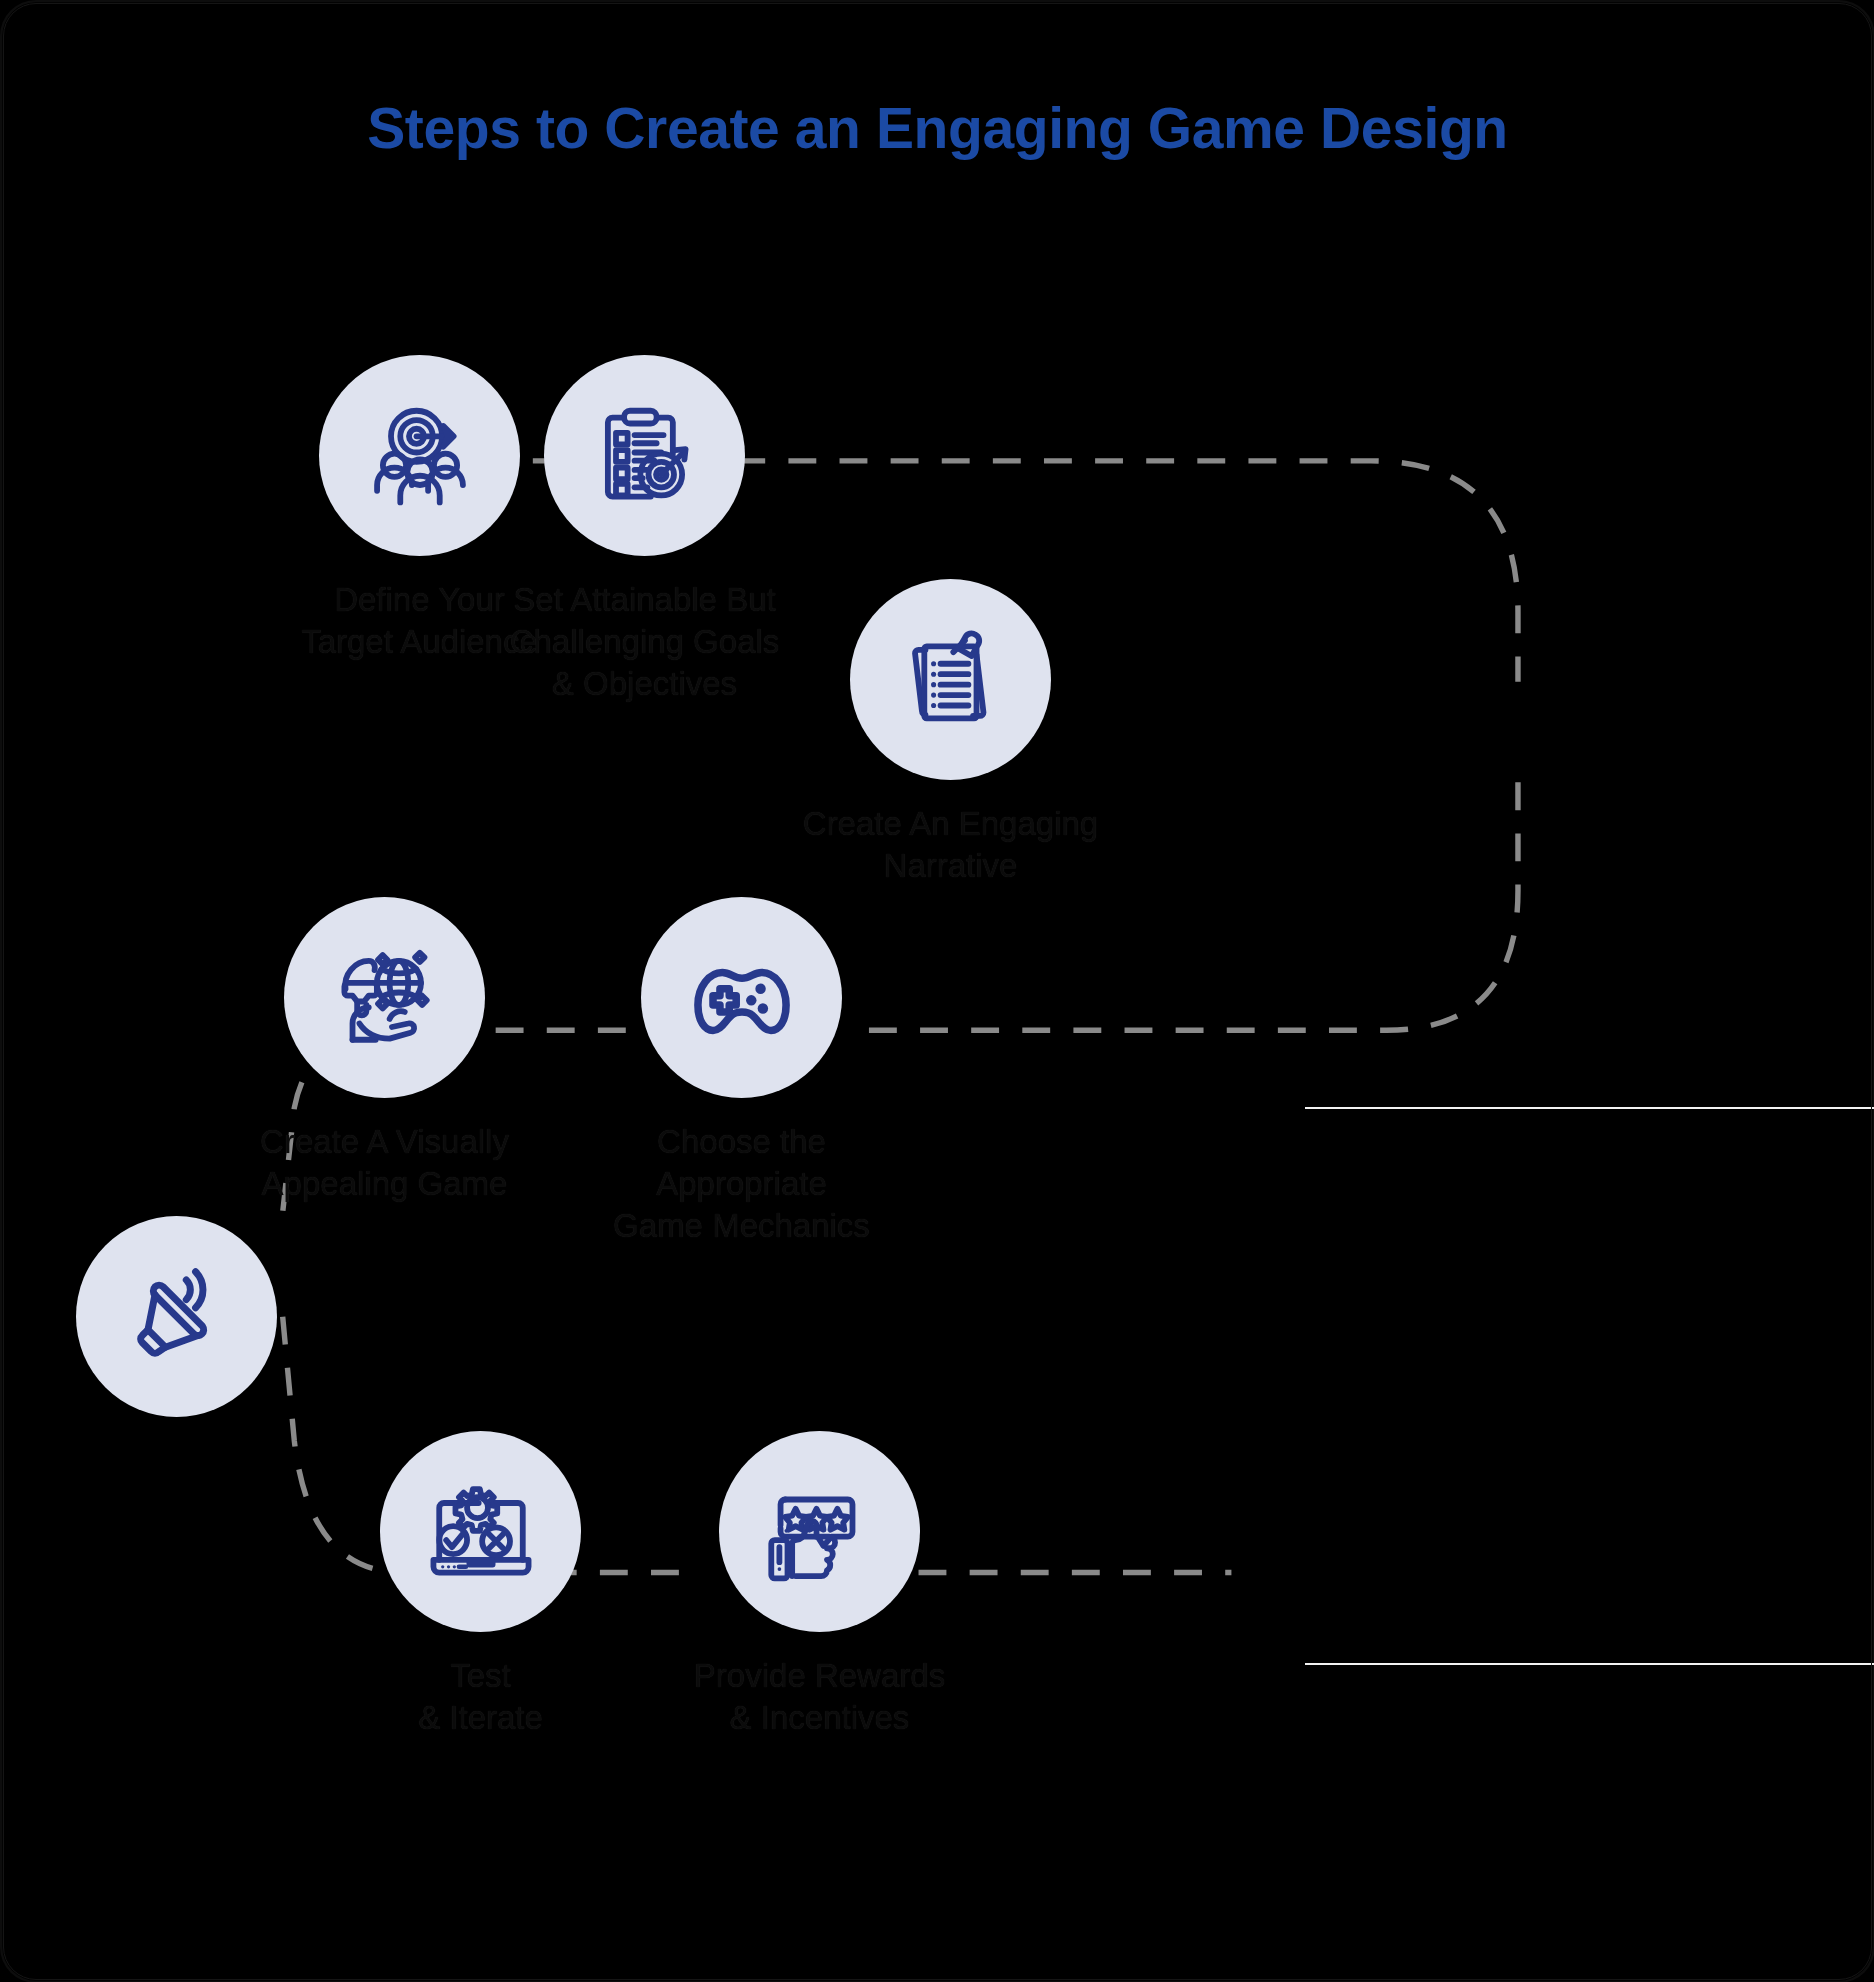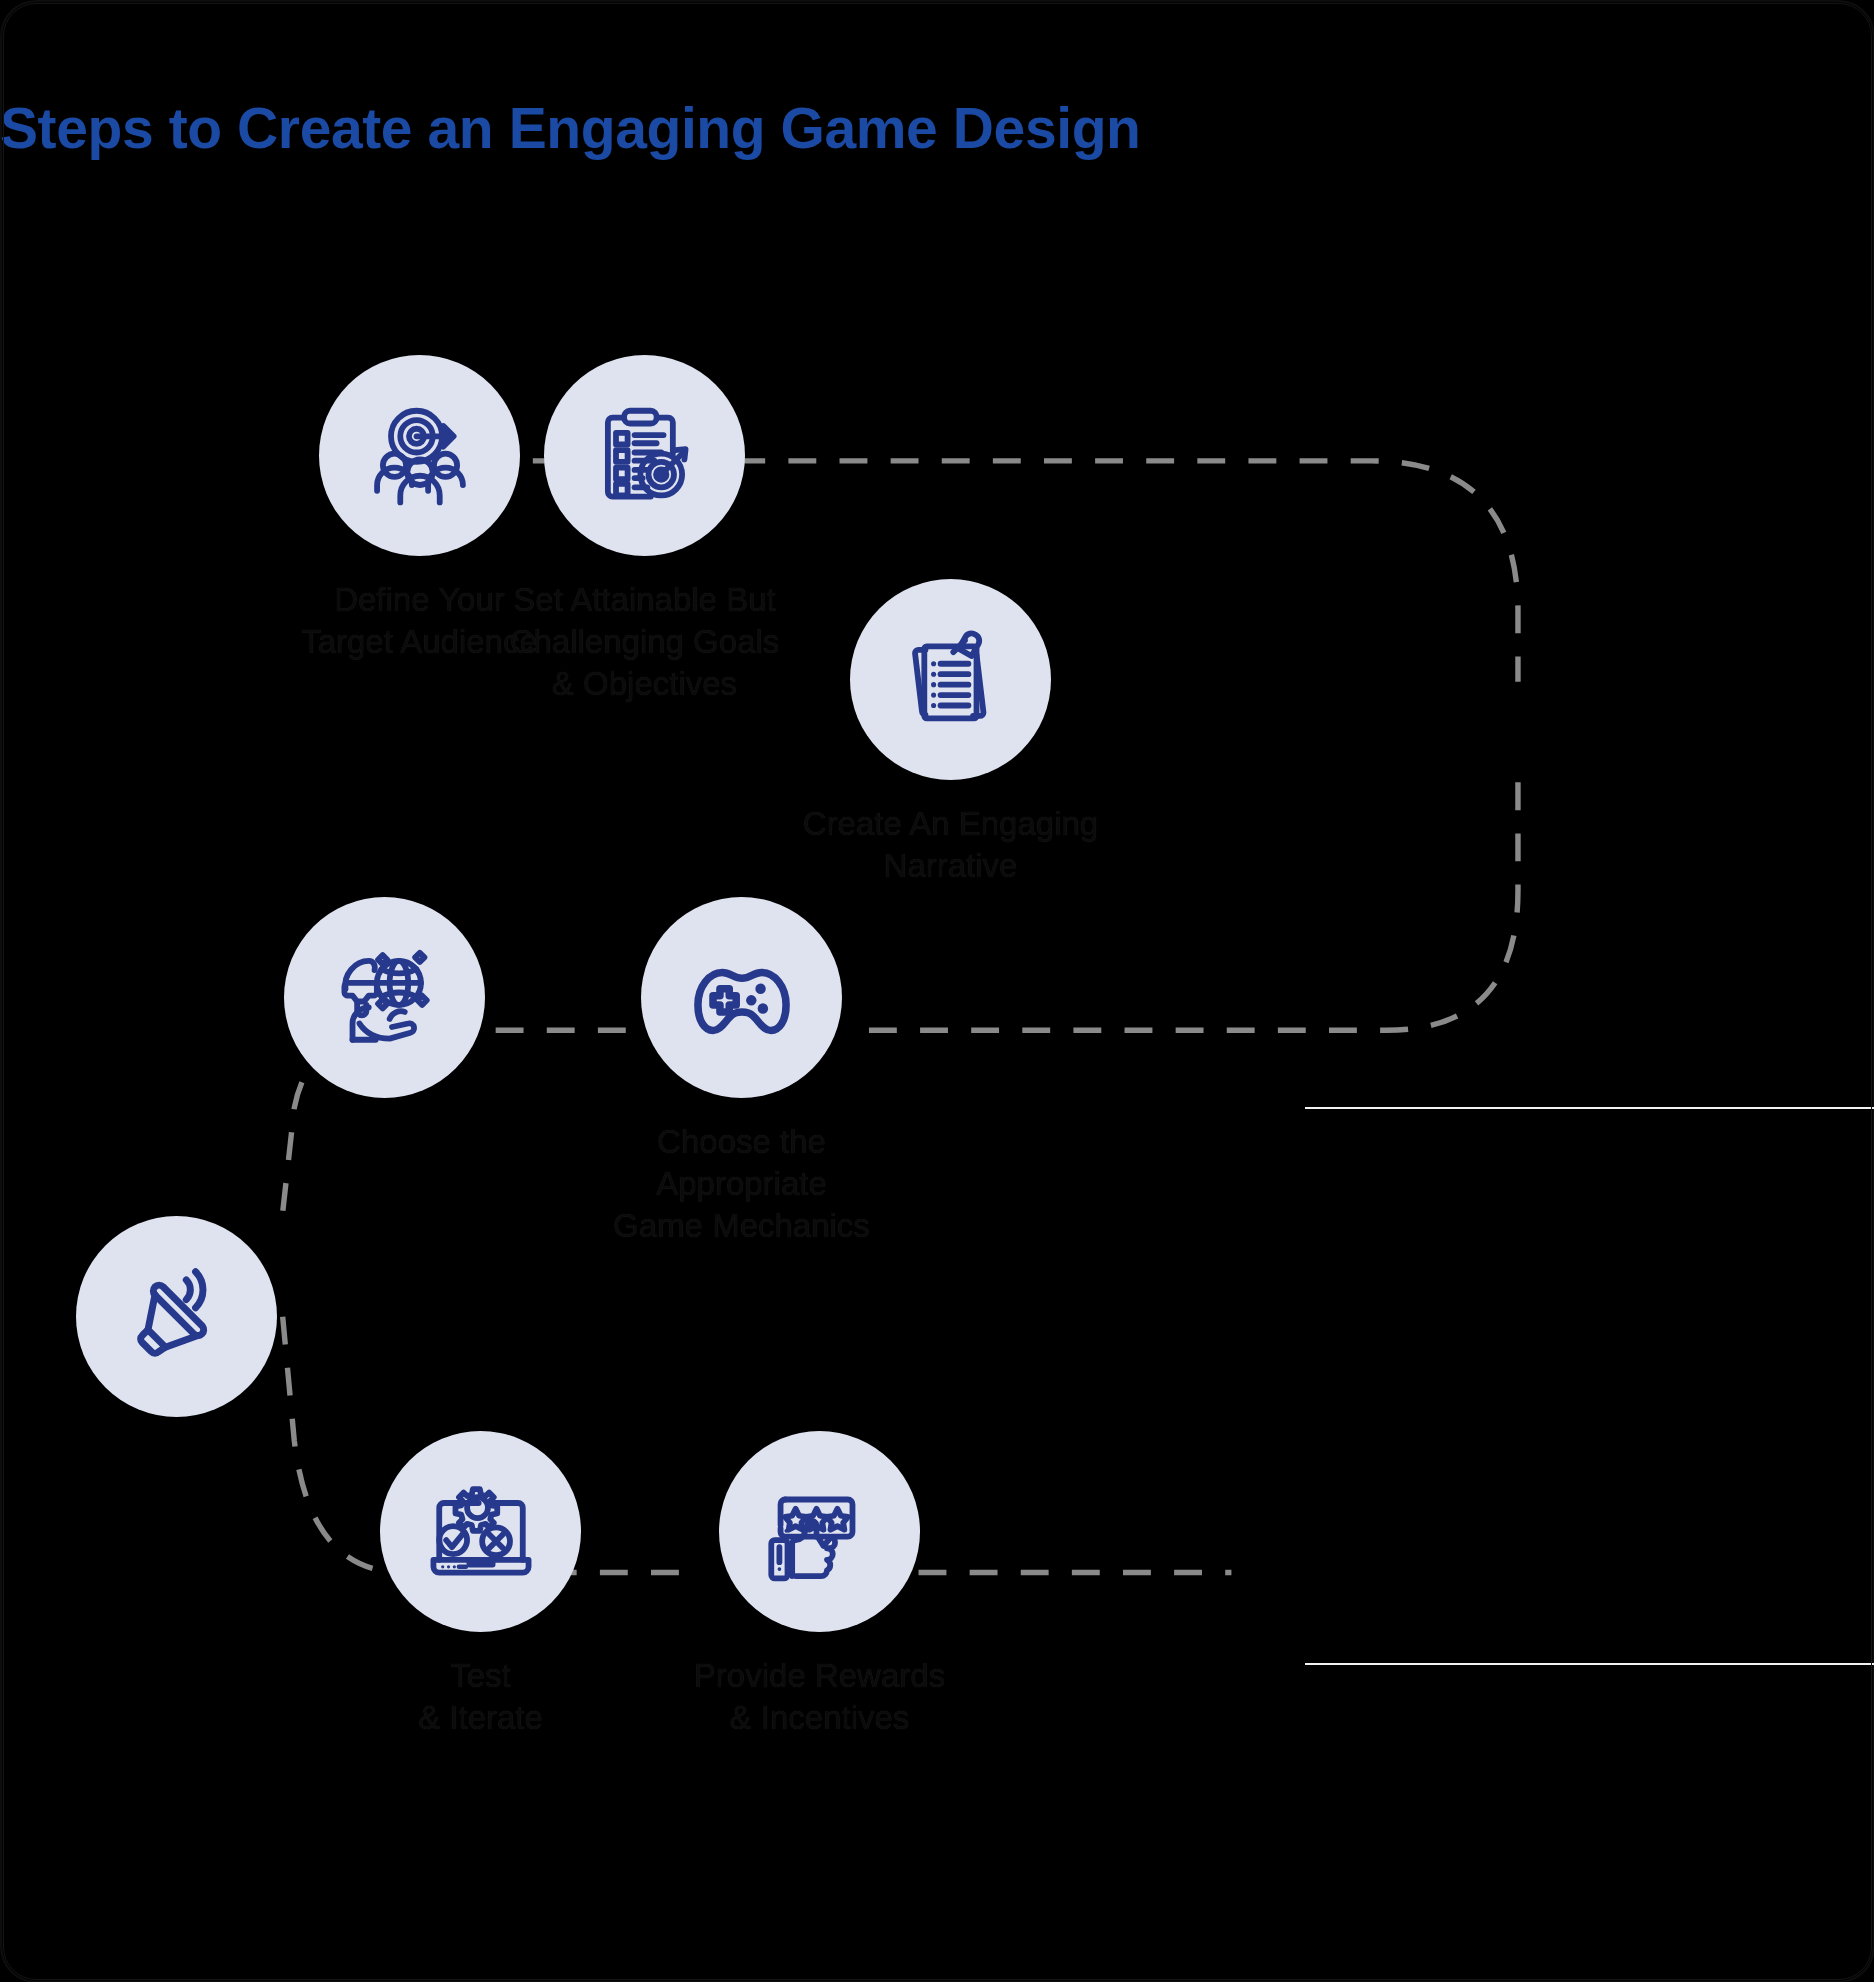--- a/index.html
+++ b/index.html
@@ -31,20 +31,21 @@
     pointer-events: none;
     z-index: 60;
   }
 
   
   #title {
     position: absolute;
     top: 99px;
     left: 0;
     width: 1875px;
+    text-align: center;
     font-size: 57px;
     font-weight: bold;
     color: #1b4aa4;
     letter-spacing: -0.4px;
     line-height: 1.05;
     z-index: 30;
   }
 
   
   #connectors {
@@ -248,20 +249,22 @@
           <path d="M 43 37 H 81"></path>
           <path d="M 47 25 c 9 5 21 5 30 0"></path>
           <path d="M 47 49 c 9 -5 21 -5 30 0"></path>
           <path d="M 44 17 l 4 -4 l 4 4 l -4 4 z"></path>
           <path d="M 76 15 l 4 -4 l 4 4 l -4 4 z"></path>
           <path d="M 44 55 l 4 -4 l 4 4 l -4 4 z"></path>
           <path d="M 78 52 l 4 -4 l 4 4 l -4 4 z"></path>
         </g>
       </svg>
     </div>
+    <div class="caption">Create A Visually
+Appealing Game</div>
   </div>
 
   <div class="step" style="left:-79px; top:1216px; width:511px;">
     <div class="bubble">
       <svg viewBox="0 0 100 100">
         <g class="ico" style="stroke-width:6;">
           <path d="M 31 24 a 5 5 0 0 1 7 0 L 72 58 a 5 5 0 0 1 -7 7 L 31 31 a 5 5 0 0 1 0 -7 z"></path>
           <path d="M 31 31 L 25 61 L 40 76 L 68 66"></path>
           <path d="M 25 61 l -5 5 a 4 4 0 0 0 0 6 l 8 8 a 4 4 0 0 0 6 0 l 6 -4"></path>
           <path d="M 58 18 a 12 12 0 0 1 0 17"></path>

